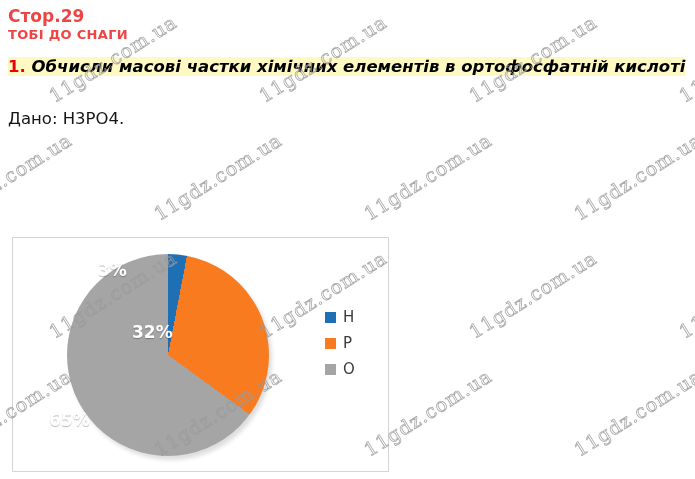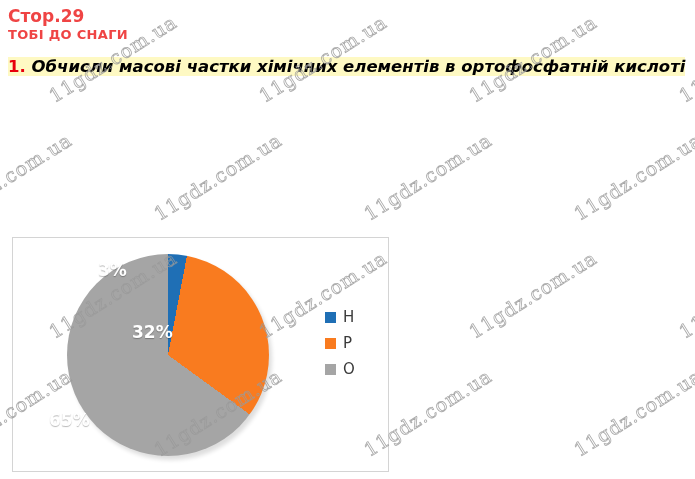--- a/index.html
+++ b/index.html
@@ -165,20 +165,21 @@
 
   <div class="page-ref">Стор.29</div>
 
   <div class="section-title">ТОБІ ДО СНАГИ</div>
 
   <div class="task-block">
     <span class="task-line"><span class="hl"><span class="task-num">1.</span> <span>Обчисли масові частки хімічних елементів в ортофосфатній кислоті</span></span></span>
   </div>
 
   <div class="calc">
+    <span class="calc-line">Дано: H3PO4.</span>
   </div>
 </div>
 
 <div id="chart-frame">
 
   <div id="pie-wrap">
     <div id="pie-shadow"></div>
     <div id="pie" style="background: conic-gradient(rgb(31, 111, 181) 0deg, rgb(31, 111, 181) 10.8deg, rgb(249, 123, 31) 10.8deg, rgb(249, 123, 31) 126deg, rgb(165, 165, 165) 126deg, rgb(165, 165, 165) 360deg);"></div>
   </div>
 

